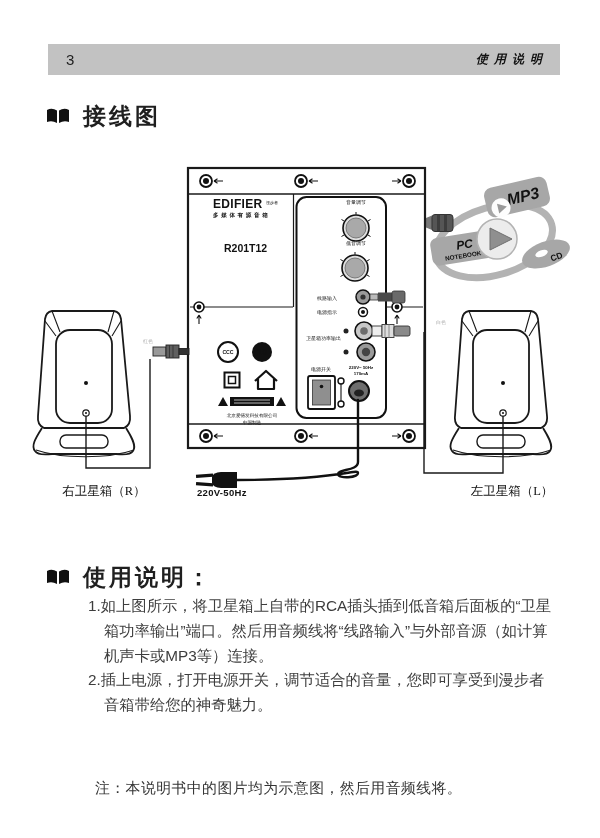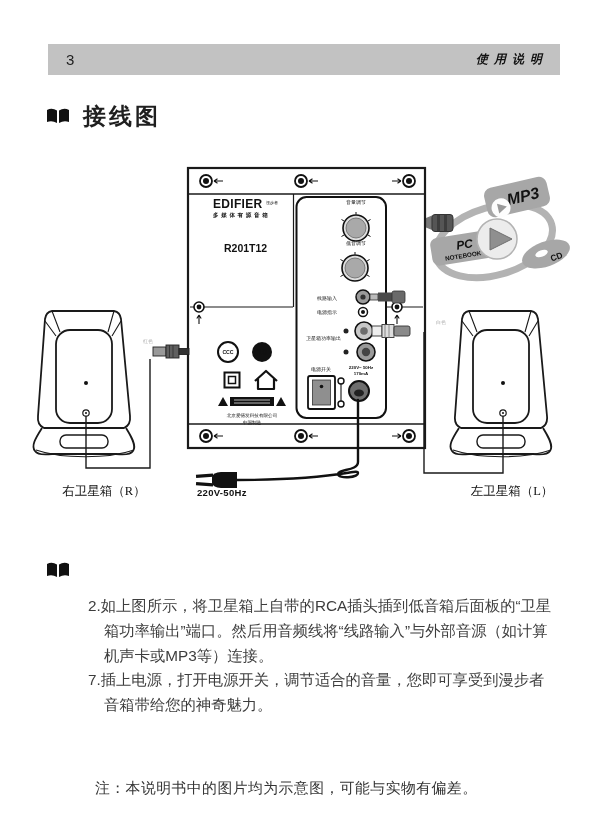--- a/index.html
+++ b/index.html
@@ -313,22 +313,23 @@
 
     <text x="104" y="355" class="cjk-serif" font-size="12.5" text-anchor="middle" fill="#222">右卫星箱（R）</text>
     <text x="512" y="355" class="cjk-serif" font-size="12.5" text-anchor="middle" fill="#222">左卫星箱（L）</text>
   </svg>
 
   <div class="sec-head" id="usage-head">
     <svg width="24" height="17" viewBox="0 0 24 17">
       <path d="M1,2 Q6,-0.5 11,2.5 L11,15 Q6,12 1,14 Z" fill="#111"></path>
       <path d="M23,2 Q18,-0.5 13,2.5 L13,15 Q18,12 23,14 Z" fill="#111"></path>
     </svg>
+    <span class="ttl">使用说明：</span>
   </div>
 
   <div class="steps">
-    <div class="step">2.如上图所示，将卫星箱上自带的RCA插头插到低音箱后面板的“卫星箱功率输出”端口。然后用音频线将“线路输入”与外部音源（如计算机声卡或MP3等）连接。</div>
-    <div class="step">7.插上电源，打开电源开关，调节适合的音量，您即可享受到漫步者音箱带给您的神奇魅力。</div>
+    <div class="step">1.如上图所示，将卫星箱上自带的RCA插头插到低音箱后面板的“卫星箱功率输出”端口。然后用音频线将“线路输入”与外部音源（如计算机声卡或MP3等）连接。</div>
+    <div class="step">2.插上电源，打开电源开关，调节适合的音量，您即可享受到漫步者音箱带给您的神奇魅力。</div>
   </div>
 
-  <div class="note">注：本说明书中的图片均为示意图，可能与实物有偏差。</div>
+  <div class="note">注：本说明书中的图片均为示意图，然后用音频线将。</div>
 
 </div>
 
 </body></html>

